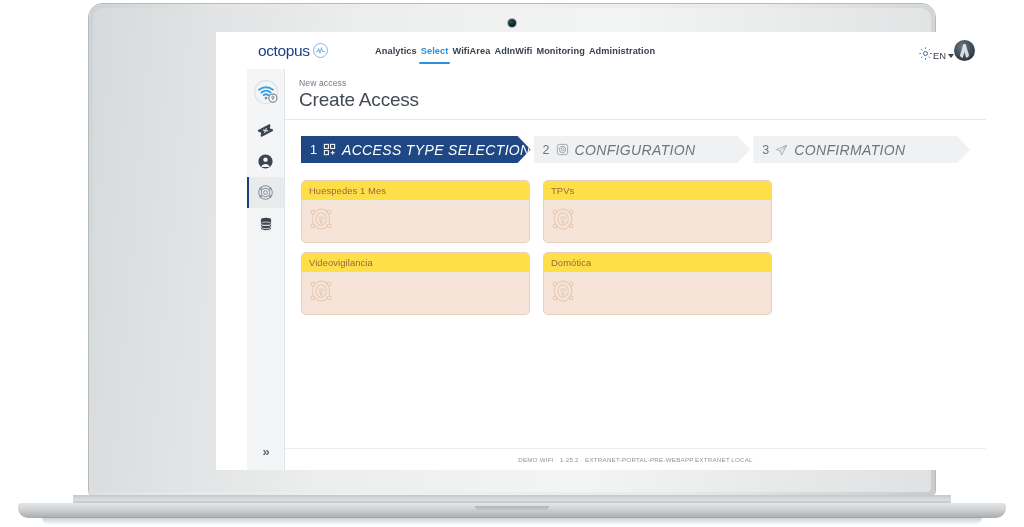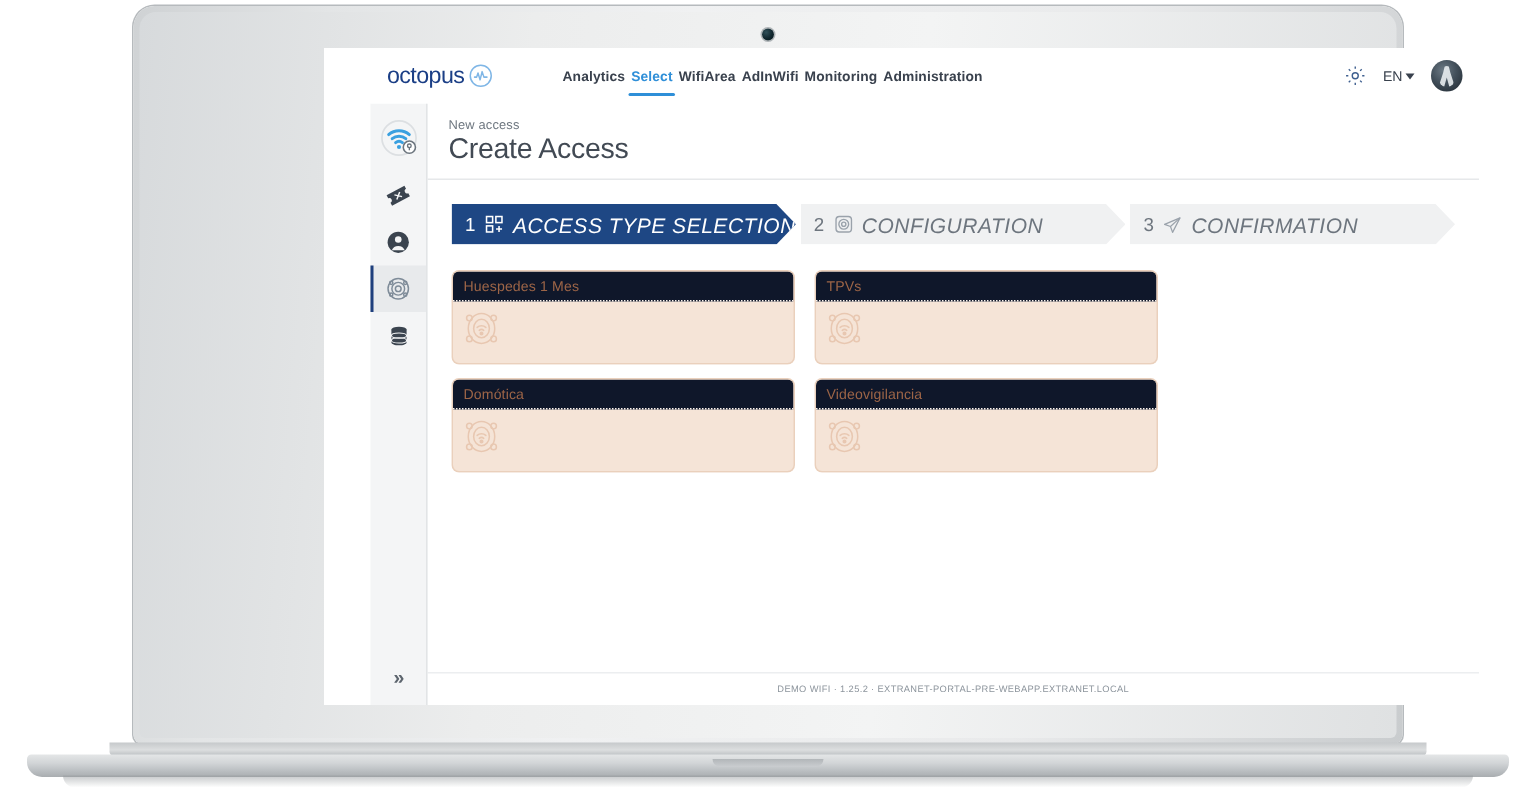--- a/index.html
+++ b/index.html
@@ -179,22 +179,21 @@
     right: -2px;
     bottom: -7px;
     height: 2px;
     background: #2f8fd8;
     border-radius: 1px;
   }
 
   .topbar-right {
     margin-left: auto;
     display: flex;
-    align-items: center;
-    gap: 11px;
+    align-items: flex-end;
     padding-right: 11px;
   }
   .lang {
     font-size: 9.4px;
     color: #39414d;
     display: flex;
     align-items: center;
     gap: 2px;
     cursor: pointer;
   }
@@ -375,21 +374,21 @@
     height: 63px;
     border-radius: 5px;
     background: #f5e4d7;
     overflow: hidden;
     position: relative;
     cursor: pointer;
     border: 1px solid rgba(221,183,156,0.45);
   }
   .card-head {
     height: 20px;
-    background: #0f172a;
+    background: #fde047;
     display: flex;
     align-items: center;
     padding-left: 7px;
     border-bottom: 1.6px dotted #fdf5ef;
   }
   .card-title {
     font-size: 9.4px;
     color: #9d6547;
     letter-spacing: 0.1px;
   }
@@ -615,42 +614,42 @@
                         <path d="M12.9 15.2a4.6 4.6 0 0 1 6.2 0" stroke-linecap="round"></path>
                         <path d="M14.4 17.3a2.4 2.4 0 0 1 3.2 0" stroke-linecap="round"></path>
                         <circle cx="16" cy="19.5" r="0.9" fill="#d9a684"></circle>
                       </svg>
                     </span>
                   </div>
                 </div>
 
                 <div class="card">
                   <div class="card-head">
-                    <span class="card-title">Domótica</span>
+                    <span class="card-title">Videovigilancia</span>
                   </div>
                   <div class="card-body">
                     <span class="card-ico">
                       <svg width="30" height="30" viewBox="0 0 32 32" fill="none" stroke="#d9a684" stroke-width="1.1">
                         <ellipse cx="16" cy="16" rx="9.4" ry="10.6"></ellipse>
                         <ellipse cx="16" cy="16" rx="5.6" ry="6.6"></ellipse>
                         <circle cx="7.4" cy="8.6" r="2"></circle>
                         <circle cx="24.6" cy="8.6" r="2"></circle>
                         <circle cx="7.4" cy="23.4" r="2"></circle>
                         <circle cx="24.6" cy="23.4" r="2"></circle>
                         <path d="M12.9 15.2a4.6 4.6 0 0 1 6.2 0" stroke-linecap="round"></path>
                         <path d="M14.4 17.3a2.4 2.4 0 0 1 3.2 0" stroke-linecap="round"></path>
                         <circle cx="16" cy="19.5" r="0.9" fill="#d9a684"></circle>
                       </svg>
                     </span>
                   </div>
                 </div>
 
                 <div class="card">
                   <div class="card-head">
-                    <span class="card-title">Videovigilancia</span>
+                    <span class="card-title">Domótica</span>
                   </div>
                   <div class="card-body">
                     <span class="card-ico">
                       <svg width="30" height="30" viewBox="0 0 32 32" fill="none" stroke="#d9a684" stroke-width="1.1">
                         <ellipse cx="16" cy="16" rx="9.4" ry="10.6"></ellipse>
                         <ellipse cx="16" cy="16" rx="5.6" ry="6.6"></ellipse>
                         <circle cx="7.4" cy="8.6" r="2"></circle>
                         <circle cx="24.6" cy="8.6" r="2"></circle>
                         <circle cx="7.4" cy="23.4" r="2"></circle>
                         <circle cx="24.6" cy="23.4" r="2"></circle>

